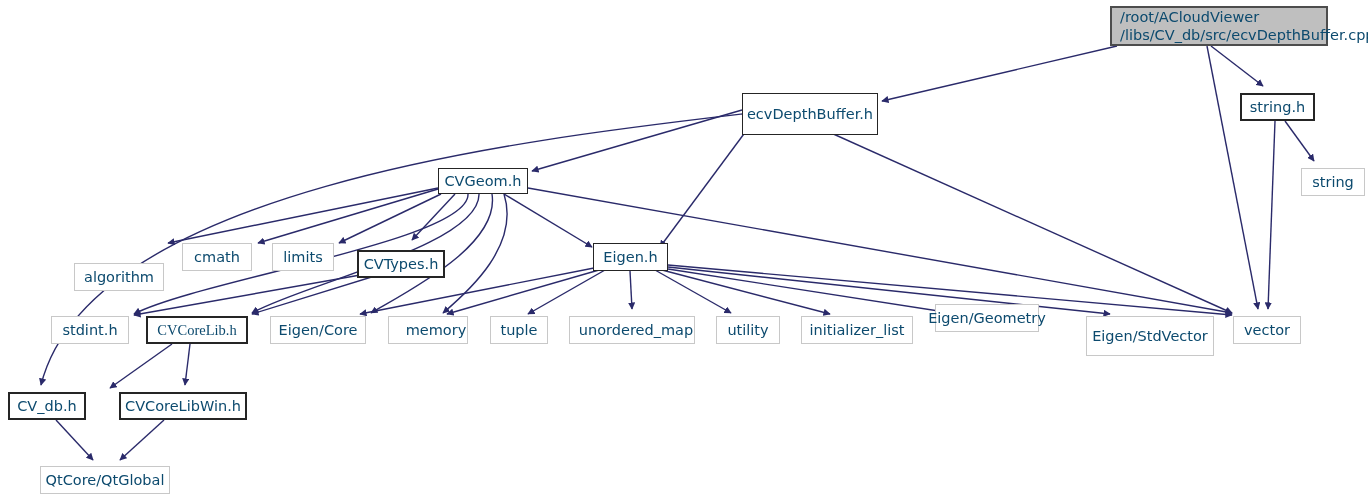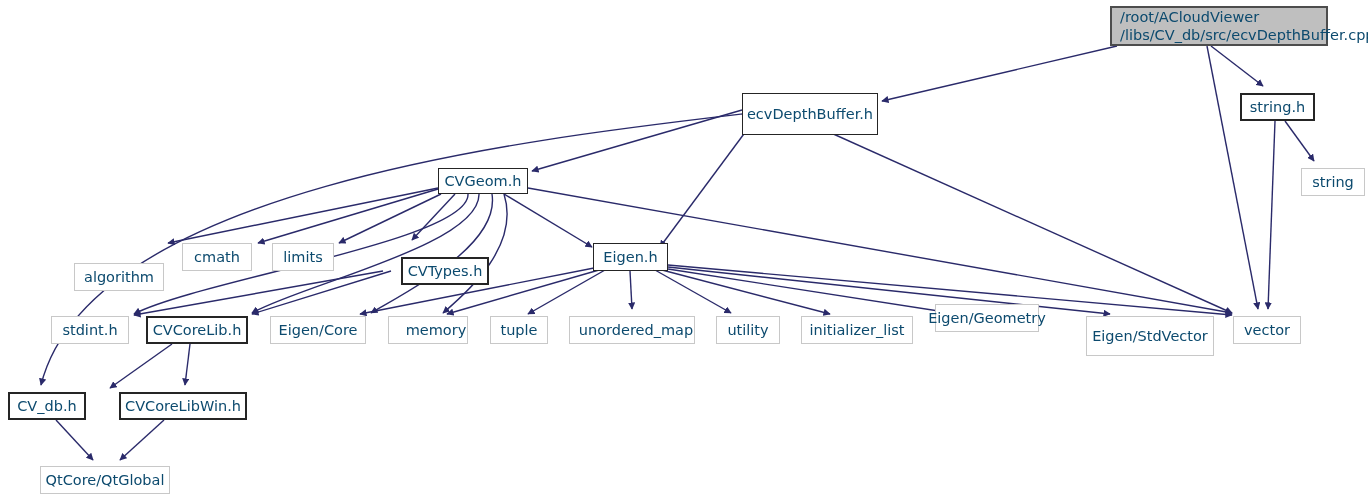--- a/index.html
+++ b/index.html
@@ -65,24 +65,24 @@
   <div id="node-layer">
       <div class="node root" style="left: 1110px; top: 6px; width: 218px; height: 40px;">/root/ACloudViewer
 /libs/CV_db/src/ecvDepthBuffer.cpp</div>
       <div class="node thin" style="left: 742px; top: 93px; width: 136px; height: 42px;">ecvDepthBuffer.h</div>
       <div class="node bold" style="left: 1240px; top: 93px; width: 75px; height: 28px;">string.h</div>
       <div class="node leaf" style="left: 1301px; top: 168px; width: 64px; height: 28px;">string</div>
       <div class="node thin" style="left: 438px; top: 168px; width: 90px; height: 26px;">CVGeom.h</div>
       <div class="node leaf" style="left: 74px; top: 243px; width: 90px; height: 28px; margin-top: 20px;">algorithm</div>
       <div class="node leaf" style="left: 182px; top: 243px; width: 70px; height: 28px;">cmath</div>
       <div class="node leaf" style="left: 272px; top: 243px; width: 62px; height: 28px;">limits</div>
-      <div class="node bold" style="left: 357px; top: 257px; width: 88px; height: 28px; margin-left: 44px;">CVTypes.h</div>
+      <div class="node bold" style="left: 357px; top: 250px; width: 88px; height: 28px;">CVTypes.h</div>
       <div class="node thin" style="left: 593px; top: 243px; width: 75px; height: 28px;">Eigen.h</div>
       <div class="node leaf" style="left: 51px; top: 316px; width: 78px; height: 28px;">stdint.h</div>
-      <div class="node bold" style="left: 146px; top: 316px; width: 102px; height: 28px;">CVCoreLib.h</div>
+      <div class="node bold" style="left: 146px; top: 316px; width: 102px; height: 28px; font-family: Liberation Serif, serif;">CVCoreLib.h</div>
       <div class="node leaf" style="left: 270px; top: 316px; width: 96px; height: 28px;">Eigen/Core</div>
       <div class="node leaf" style="left: 388px; top: 316px; width: 80px; height: 28px; padding-left: 16px;">memory</div>
       <div class="node leaf" style="left: 490px; top: 316px; width: 58px; height: 28px;">tuple</div>
       <div class="node leaf" style="left: 569px; top: 316px; width: 126px; height: 28px; padding-left: 8px;">unordered_map</div>
       <div class="node leaf" style="left: 716px; top: 316px; width: 64px; height: 28px;">utility</div>
       <div class="node leaf" style="left: 801px; top: 316px; width: 112px; height: 28px;">initializer_list</div>
       <div class="node leaf" style="left: 935px; top: 304px; width: 104px; height: 28px;">Eigen/Geometry</div>
       <div class="node leaf" style="left: 1086px; top: 316px; width: 128px; height: 40px;">Eigen/StdVector</div>
       <div class="node leaf" style="left: 1233px; top: 316px; width: 68px; height: 28px;">vector</div>
       <div class="node bold" style="left: 8px; top: 392px; width: 78px; height: 28px;">CV_db.h</div>

